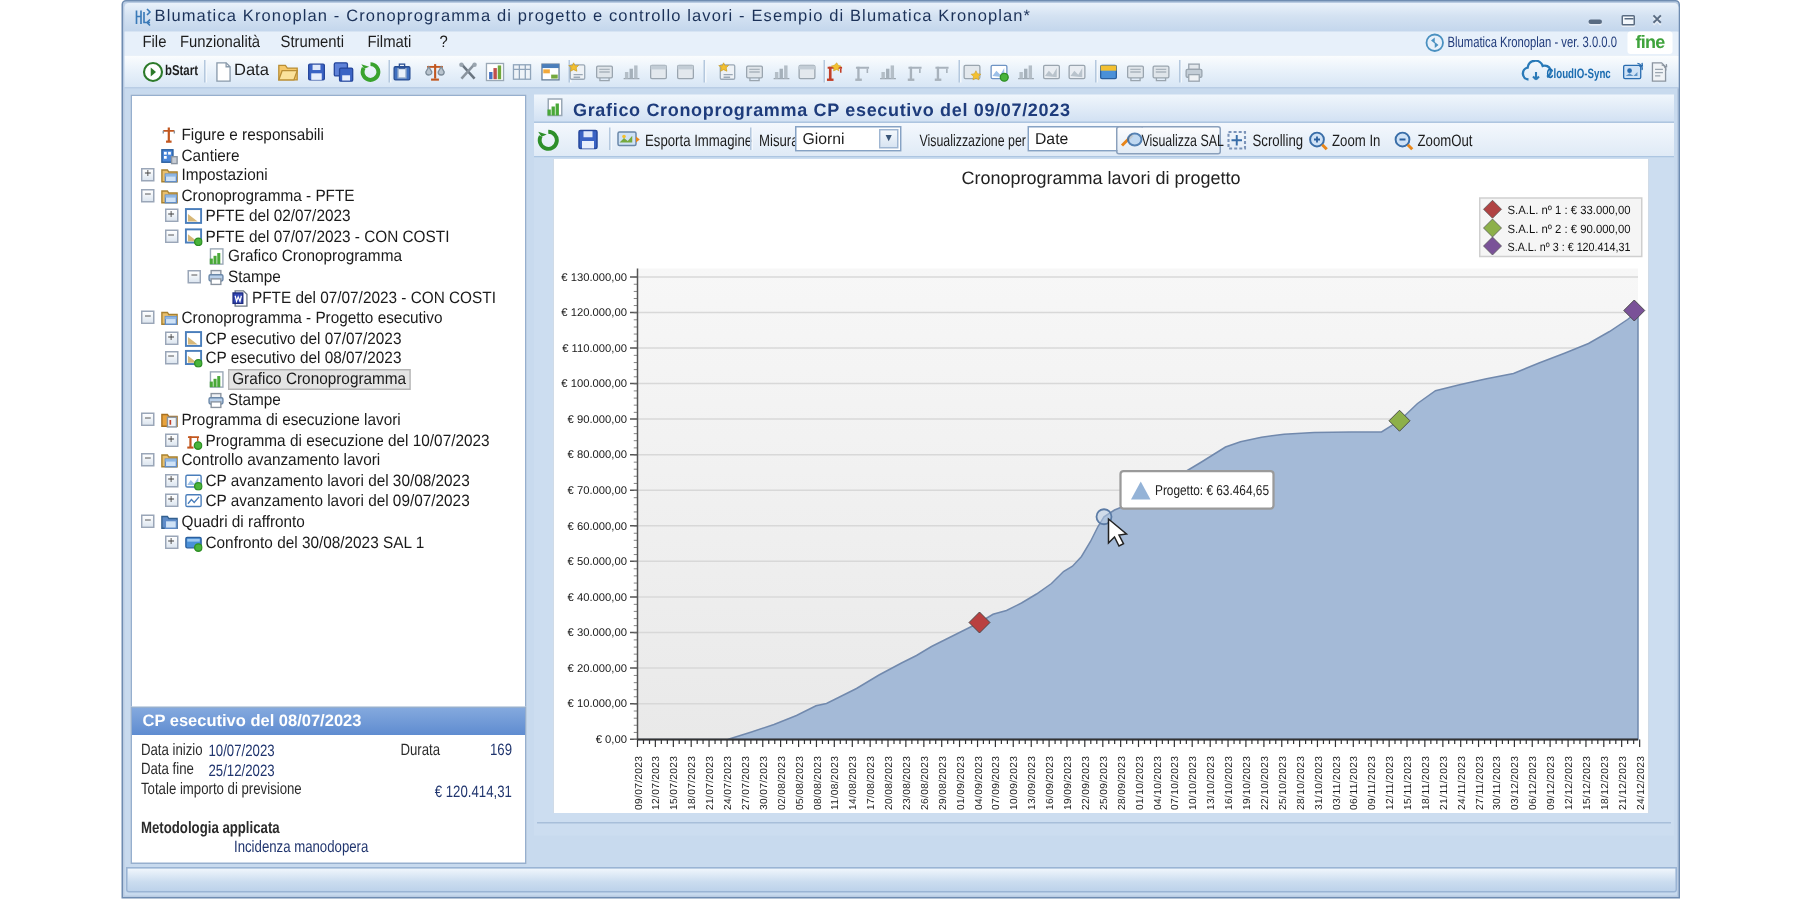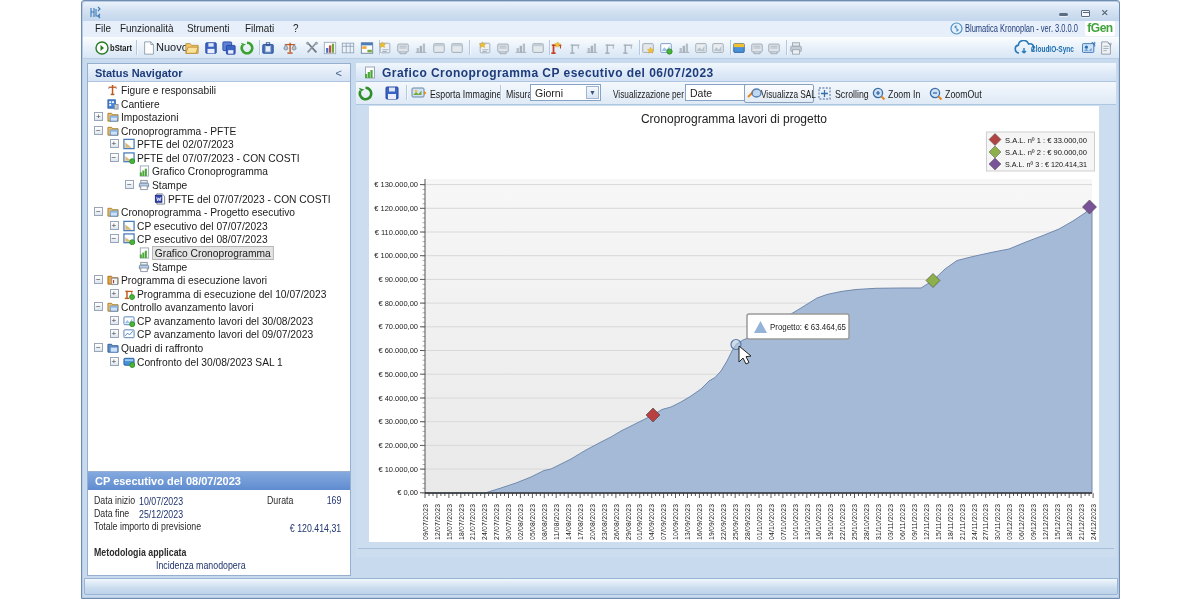--- a/index.html
+++ b/index.html
@@ -34,46 +34,47 @@
 #suggest{left:2px;top:498px;width:760px;height:17px;background:linear-gradient(#f3f8fd,#d4e3f3);border:1px solid #9ab4d4;font-size:10px;color:#2b2b2b;padding:2px 0 0 8px}
 #statusbar{left:2px;top:577px;width:1034px;height:17px;background:linear-gradient(#f0f6fc,#cadcef 60%,#bdd2ea);border:1px solid #9ab4d4;border-radius:0 0 2px 2px}
 </style>
 
 </head><body>
 <div id="win">
 <div id="titlebar" class="abs">
 <div id="title-ico" class="abs"><svg width="12" height="13" viewBox="0 0 12 13">
           <path d="M1 2v9M4 2v9M1 6h3M6 3v7h4M8 1l2 2-2 2M10 12l-2-2 2-2" stroke="#3a7ab8" stroke-width="1.1" fill="none"></path>
         </svg></div>
+<div id="title-txt" class="abs">Blumatica Kronoplan - Cronoprogramma di progetto e controllo lavori - Esempio di Blumatica Kronoplan*</div>
 <div class="abs" style="left:976px;top:11px;width:9px;height:3px;background:#5a6c82;border-radius:1.5px;box-shadow:0 1px 0 #e8eef6"></div>
 <div class="abs" style="left:998px;top:8px;width:9px;height:7px;border:1.4px solid #5a6c82;border-radius:1px;box-shadow:0 1px 0 #e8eef6;background:#f4f8fc">
         <div style="margin:0.5px;height:1.6px;background:#5a6c82"></div>
       </div>
 <div class="abs" style="left:1018px;top:6px;font-size:9px;font-weight:bold;color:#5a6c82;text-shadow:0 1px 0 #e8eef6">✕</div>
 </div>
 <div id="menubar" class="abs">
       <div class="mitem" style="left:12px">File</div>
       <div class="mitem" style="left:37px">Funzionalità</div>
       <div class="mitem" style="left:104px">Strumenti</div>
       <div class="mitem" style="left:162px">Filmati</div>
       <div class="mitem" style="left:210px">?</div>
       <div class="abs" style="left:867px;top:1px"><svg width="13" height="13" viewBox="0 0 13 13">
           <circle cx="6.5" cy="6.5" r="5.5" fill="none" stroke="#4a90c0" stroke-width="1.2"></circle>
           <path d="M4 5l2.5-2 0 4zM9 8L6.5 10l0-4z" fill="#4a90c0"></path>
         </svg></div>
       <div class="abs" style="left:882px;top:2px;font-size:10px;color:#1f3a7a;transform:scaleX(.75);transform-origin:0 0;white-space:nowrap">Blumatica Kronoplan - ver. 3.0.0.0</div>
-      <div class="abs" style="left:1002px;top:0px;width:30px;height:15px;background:#fff;border-radius:2px;text-align:center;font-size:12px;font-weight:bold;color:#3fa33c;line-height:14px;letter-spacing:-0.5px">fGen</div>
+      <div class="abs" style="left:1002px;top:0px;width:30px;height:15px;background:#fff;border-radius:2px;text-align:center;font-size:12px;font-weight:bold;color:#3fa33c;line-height:14px;letter-spacing:-0.5px">fine</div>
     </div>
 <div id="toolbar" class="abs">
       <div class="abs" style="left:12px;top:4px;width:14px;height:14px"><svg width="14" height="14" viewBox="0 0 14 14">
           <circle cx="7" cy="7" r="6" fill="#fff" stroke="#2d7a2a" stroke-width="1.4"></circle>
           <path d="M5.5 4l3.5 3-3.5 3z" fill="#2d7a2a"></path>
         </svg></div>
       <div class="abs" style="left:27px;top:5px;font-weight:bold;font-size:9.5px;color:#1c1c1c;transform:scaleX(.8);transform-origin:0 0">bStart</div>
-      <div class="abs" style="left:73px;top:4px;font-size:11px;color:#1c1c1c">Nuovo</div>
+      <div class="abs" style="left:73px;top:4px;font-size:11px;color:#1c1c1c">Data</div>
       <div class="tsep" style="left:53px"></div>
       <div class="tsep" style="left:176px"></div>
       <div class="tsep" style="left:296px"></div>
       <div class="tsep" style="left:386px"></div>
       <div class="tsep" style="left:466px"></div>
       <div class="tsep" style="left:556px"></div>
       <div class="tsep" style="left:647px"></div>
       <div class="tsep" style="left:703px"></div>
       <div class="ticon" style="left:59px"><svg width="16" height="16" viewBox="0 0 16 16">
           <path d="M3 1h7l3 3v11H3z" fill="#fff" stroke="#8899aa"></path>
@@ -259,21 +260,20 @@
           <path d="M2 11l3-2 3 2 3-3v3z" fill="#5f94c8"></path>
           <path d="M11 1.5a4 4 0 0 1 3.5 5M14.5 1l.3 2.3-2.3.3" stroke="#2a6db0" fill="none"></path>
         </svg></div>
       <div class="ticon" style="left:1016px"><svg width="16" height="16" viewBox="0 0 16 16">
           <path d="M3 1h7l3 3v11H3z" fill="#f0f3f6" stroke="#8a94a0"></path>
           <path d="M5 6h6M5 8.5h6M5 11h4" stroke="#9aa5af"></path>
           <path d="M10 2.5a3.5 3.5 0 0 1 3 4.5M13.6 2l.2 2-2 .3" stroke="#8a94a0" fill="none"></path>
         </svg></div>
     </div>
 <div id="lpanel" class="abs">
-      <div id="lphead" class="abs">Status Navigator<span style="position:absolute;right:8px;top:3px;font-weight:normal;color:#44618c">&lt;</span></div>
 <div id="tree" class="abs">
         <div class="trow">
           <div class="tico" style="left:19px"><svg width="13" height="13" viewBox="0 0 13 13">
               <path d="M6 1v10" stroke="#c2571f" stroke-width="1.6"></path>
               <path d="M2 3.5h8" stroke="#c2571f" stroke-width="1.4"></path>
               <path d="M2 3.5v2M10 3.5v2" stroke="#8a94a0"></path>
               <rect x="4" y="10.5" width="4" height="1.6" fill="#c2571f"></rect>
             </svg></div>
           <span class="txt" style="left:33px">Figure e responsabili</span>
         </div>
@@ -470,21 +470,21 @@
       <div class="ival" style="left:68px;top:87px">Incidenza manodopera</div>
     </div>
 <div id="rpanel" class="abs">
 <div id="rphead" class="abs">
         <div class="abs" style="left:7px;top:2px"><svg width="13" height="13" viewBox="0 0 13 13">
             <rect x="2.5" y="1" width="9" height="11" fill="#fff" stroke="#9aa8b6"></rect>
             <rect x="2" y="8" width="2.2" height="4" fill="#49a838"></rect>
             <rect x="4.7" y="6" width="2.2" height="6" fill="#49a838"></rect>
             <rect x="7.4" y="4" width="2.2" height="8" fill="#49a838"></rect>
           </svg></div>
-        <b>Grafico Cronoprogramma CP esecutivo del 06/07/2023</b>
+        <b>Grafico Cronoprogramma CP esecutivo del 09/07/2023</b>
       </div>
 <div id="ctoolbar" class="abs">
         <div class="abs" style="left:2px;top:4px"><svg width="15" height="15" viewBox="0 0 15 15">
             <path d="M7.5 1.8a5.7 5.7 0 1 1-5 3" fill="none" stroke="#2e8f2a" stroke-width="2.6"></path>
             <path d="M.8 1.8l2.2 3.4 3.5-1.5z" fill="#2e8f2a"></path>
           </svg></div>
         <div class="abs" style="left:28px;top:3px"><svg width="16" height="16" viewBox="0 0 16 16">
             <rect x="2" y="2" width="12" height="12" rx="1" fill="#3b63c4" stroke="#26479c"></rect>
             <rect x="5" y="2.5" width="6" height="4" fill="#dfe8fa"></rect>
             <rect x="4" y="9" width="8" height="5" fill="#e8eefc"></rect>

